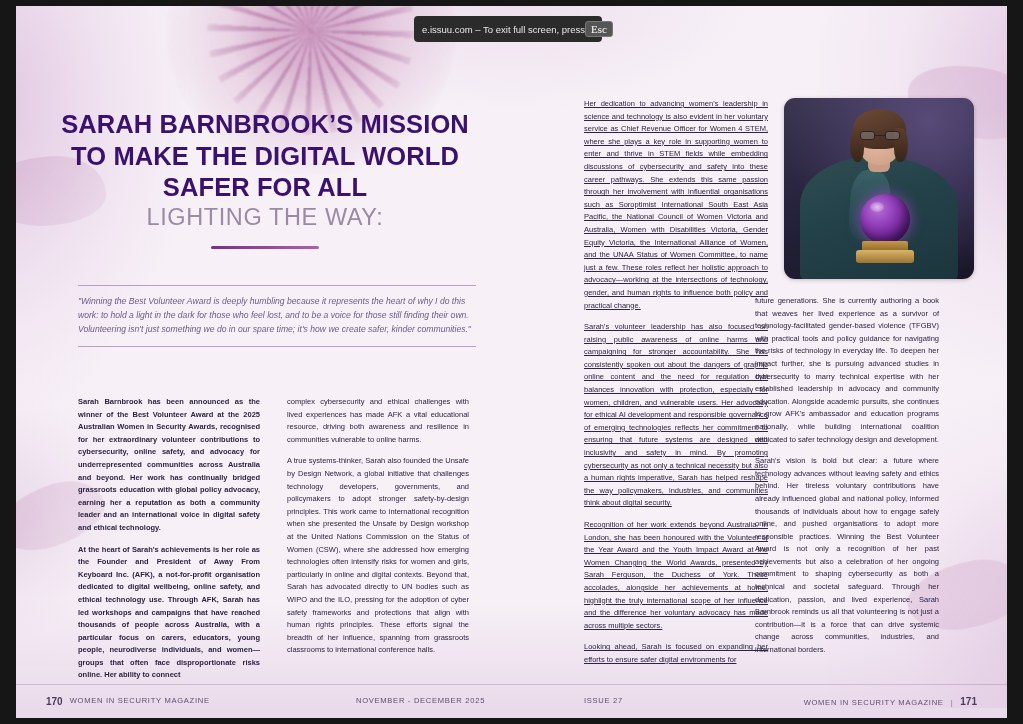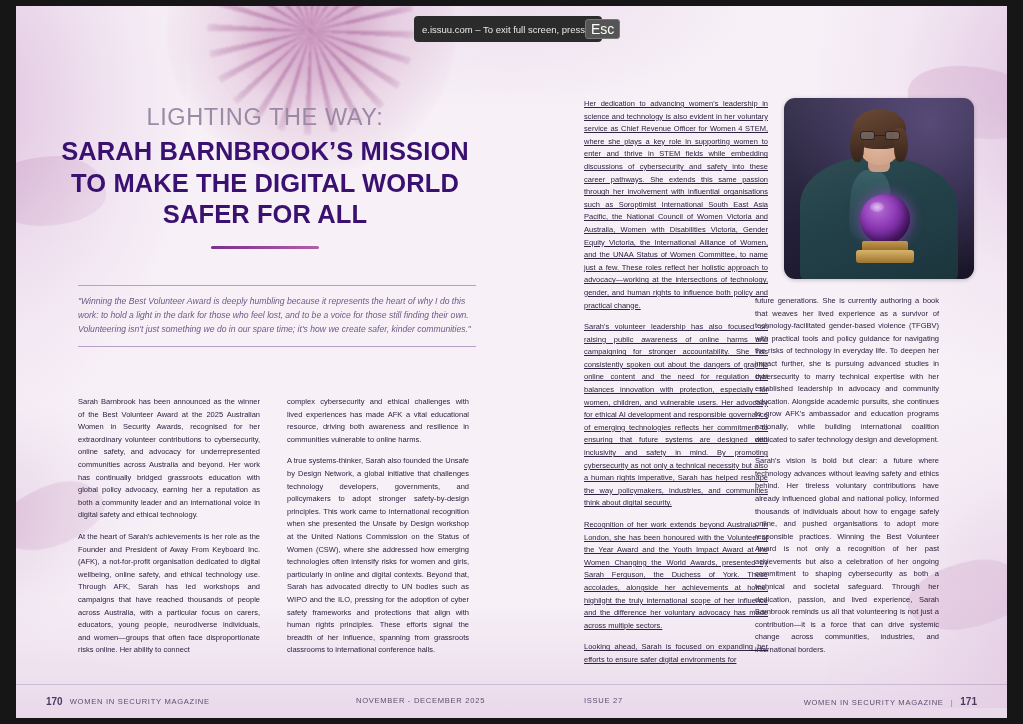--- a/index.html
+++ b/index.html
@@ -22,22 +22,23 @@
     padding: 0 8px;
     z-index: 50;
     font-size: 9.5px;
     color: #e8e8e8;
     white-space: nowrap;
   }
   #fs-bar .esc-key {
     background: #555; border: 1px solid #777;
     border-radius: 3px;
     padding: 1px 5px;
-    font-size: 14px;
+    font-size: 11px;
     color: #fff;
+    font-family: Liberation Serif, serif;
   }
 
   
   #spread {
     position: absolute;
     left: 16px; top: 6px;
     width: 991px; height: 712px;
     background: #f7f1f7;
     overflow: hidden;
   }
@@ -165,21 +166,21 @@
   
   .col {
     position: absolute;
     font-size: 7.5px;
     line-height: 1.68;
     color: #2c2440;
     text-align: justify;
   }
   .col p { margin-bottom: 9px; }
 
-  #col1 { left: 62px;  top: 390px; width: 182px; }
+  #col1 { left: 62px;  top: 390px; width: 182px; font-weight: bold; }
   #col2 { left: 271px; top: 390px; width: 182px; }
   #col3 { left: 568px; top: 92px;  width: 184px; text-decoration: underline; }
   #col4 { left: 739px; top: 289px; width: 184px; }
 
   
   #photo {
     position: absolute;
     left: 768px; top: 92px;
     width: 190px; height: 181px;
     border-radius: 11px;
@@ -278,21 +279,21 @@
     letter-spacing: .7px;
     top: 11px;
     white-space: nowrap;
   }
   #footer .pg {
     font-weight: bold;
     font-size: 10px;
     color: #4a3a5e;
     letter-spacing: 0;
   }
-  #f-left  { left: 30px; display:flex; align-items:center; gap:7px; }
+  #f-left  { left: 30px; display:flex; align-items:flex-start; gap:7px; }
   #f-mid   { left: 340px; }
   #f-issue { left: 568px; text-align: center; }
   #f-right { right: 30px; display:flex; align-items:baseline; gap:7px; }
   #f-right .sep { color:#8a7a9a; }
 </style>
 </head>
 <body>
 
 <div id="fs-bar">
   <span>e.issuu.com – To exit full screen, press</span>
@@ -307,22 +308,22 @@
   <div class="wash right-wash2"></div>
   <div class="wash top-wash"></div>
   <div class="wash bottom-band"></div>
   <div class="wash mandala"></div>
   <div class="leaf" style="left:-30px;top:150px;width:120px;height:70px;"></div>
   <div class="leaf" style="left:-20px;top:480px;width:110px;height:60px;transform:rotate(-18deg);"></div>
   <div class="leaf" style="right:-30px;top:60px;width:130px;height:72px;transform:rotate(12deg);"></div>
   <div class="leaf" style="right:-20px;bottom:90px;width:120px;height:66px;transform:rotate(-10deg);"></div>
 
   <div id="headline-block">
+    <div id="headline">SARAH BARNBROOK’S MISSION TO MAKE THE DIGITAL WORLD SAFER FOR ALL</div>
     <div id="kicker">LIGHTING THE WAY:</div>
-    <div id="headline">SARAH BARNBROOK’S MISSION TO MAKE THE DIGITAL WORLD SAFER FOR ALL</div>
     <div id="rule"></div>
   </div>
 
   <div id="pullquote">
     <div class="qline"></div>
     <p>"Winning the Best Volunteer Award is deeply humbling because it represents the heart of why I do this work: to hold a light in the dark for those who feel lost, and to be a voice for those still finding their own. Volunteering isn't just something we do in our spare time; it's how we create safer, kinder communities."</p>
     <div class="qline"></div>
   </div>
 
   <div class="col" id="col1">

